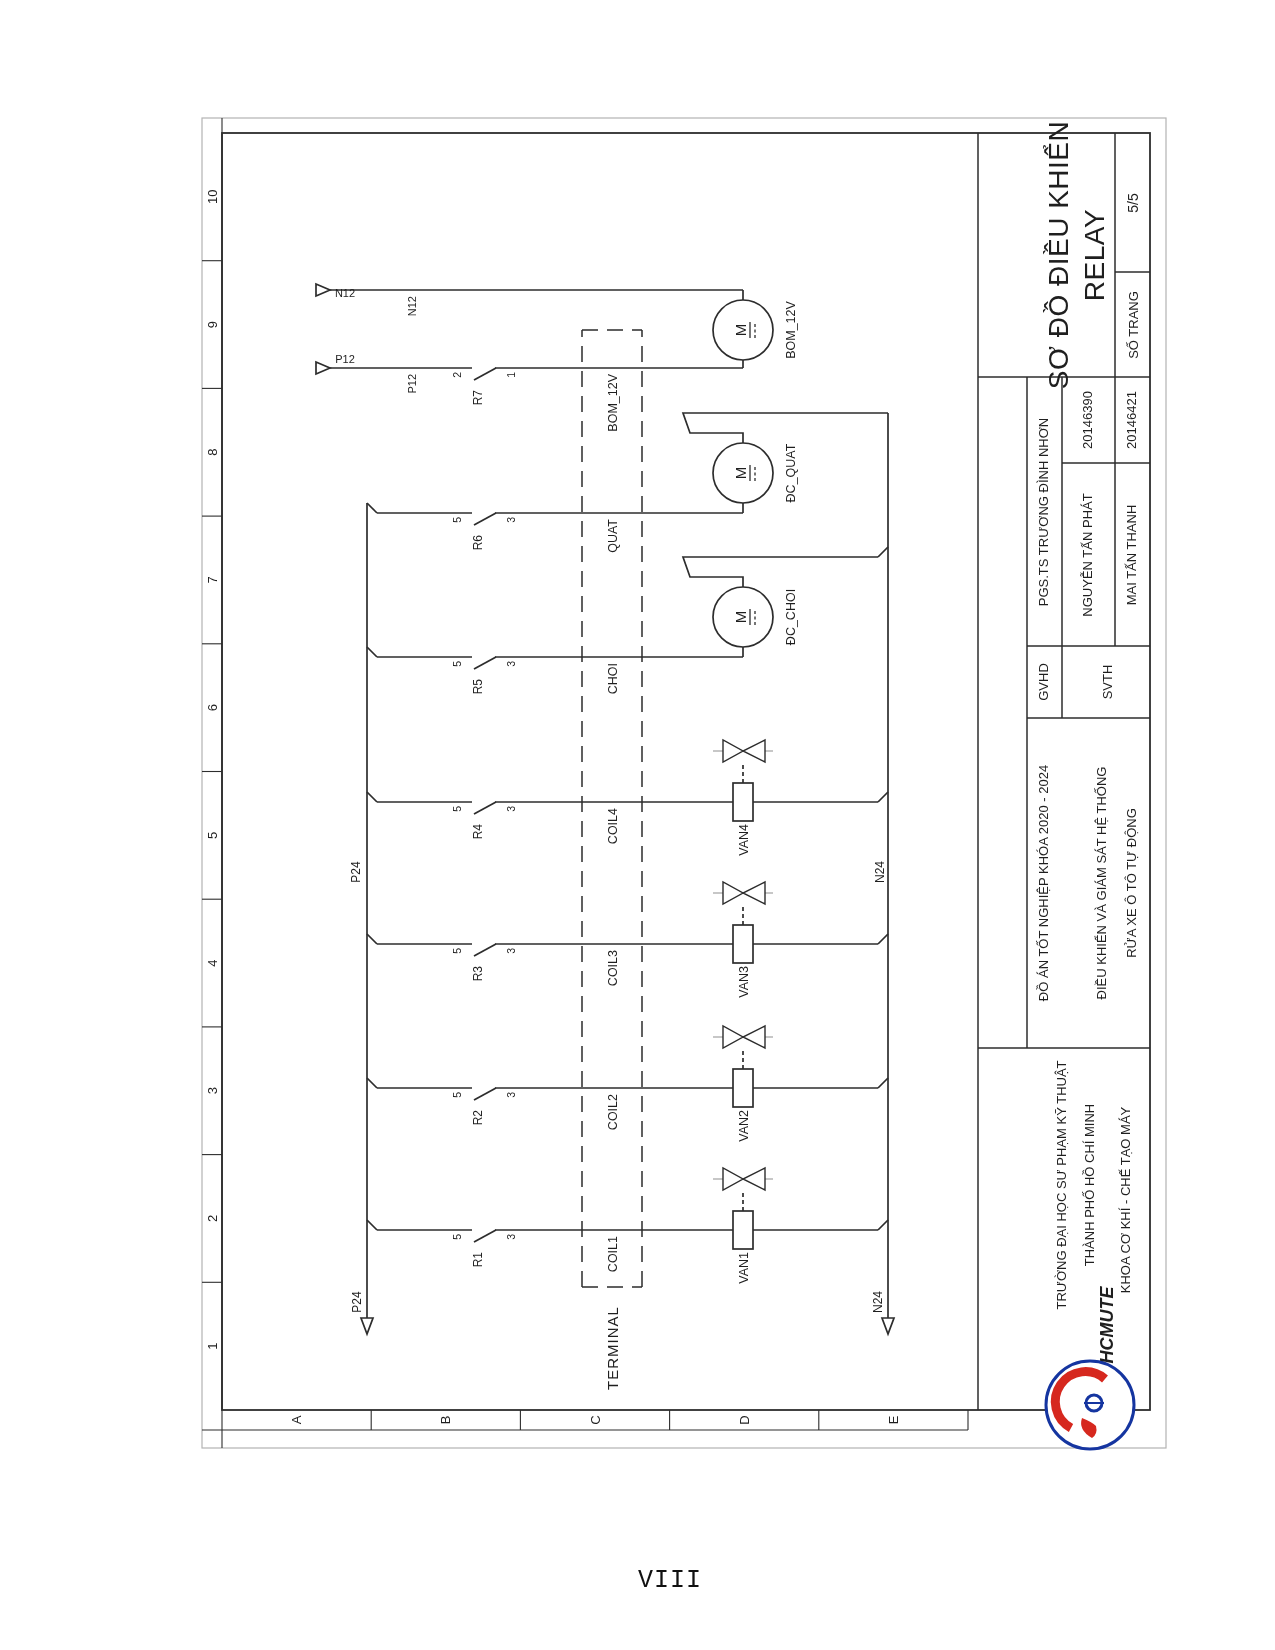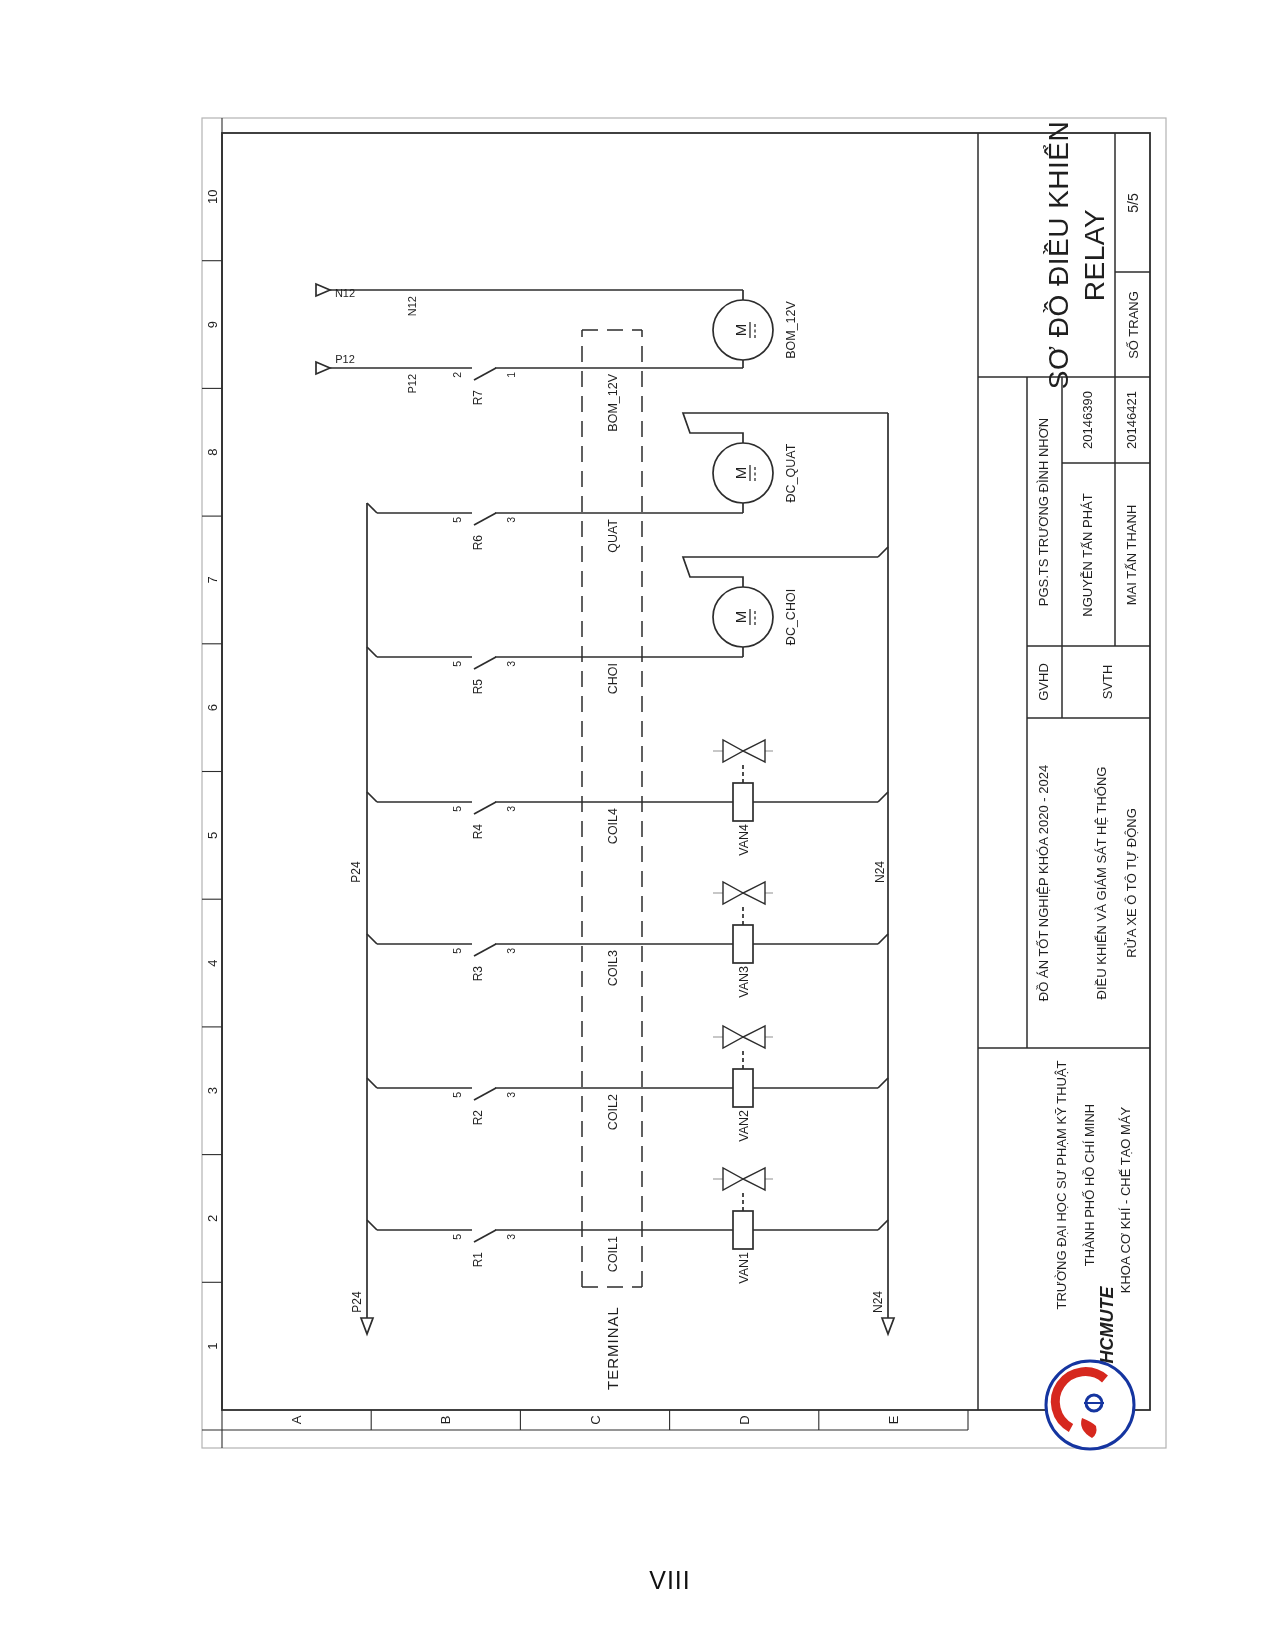--- a/index.html
+++ b/index.html
@@ -2,21 +2,21 @@
 <html><head>
 <meta charset="utf-8">
 <style>
   html,body{margin:0;padding:0;background:#ffffff;}
   .sheet{position:relative;width:1275px;height:1650px;background:#ffffff;overflow:hidden;
          font-family:"Liberation Sans",sans-serif;color:#1f1f1f;}
   .land{position:absolute;left:0;top:0;width:1650px;height:1275px;
         transform-origin:0 0;transform:rotate(-90deg) translateX(-1650px);}
   svg text{font-family:"Liberation Sans",sans-serif;fill:#1f1f1f;}
   .doc-page-num{position:absolute;left:615px;top:1566px;width:110px;text-align:center;
-       font-family:Liberation Sans, sans-serif;font-size:25px;letter-spacing:1px;color:#111;}
+       font-family:Liberation Mono, monospace;font-size:25px;letter-spacing:1px;color:#111;}
 </style>
 </head>
 <body>
 
 <div class="sheet">
 
   <div class="land">
     <svg width="1650" height="1275" viewBox="0 0 1650 1275">
 
       <g stroke="#b3b3b3" stroke-width="1.2" fill="none">

